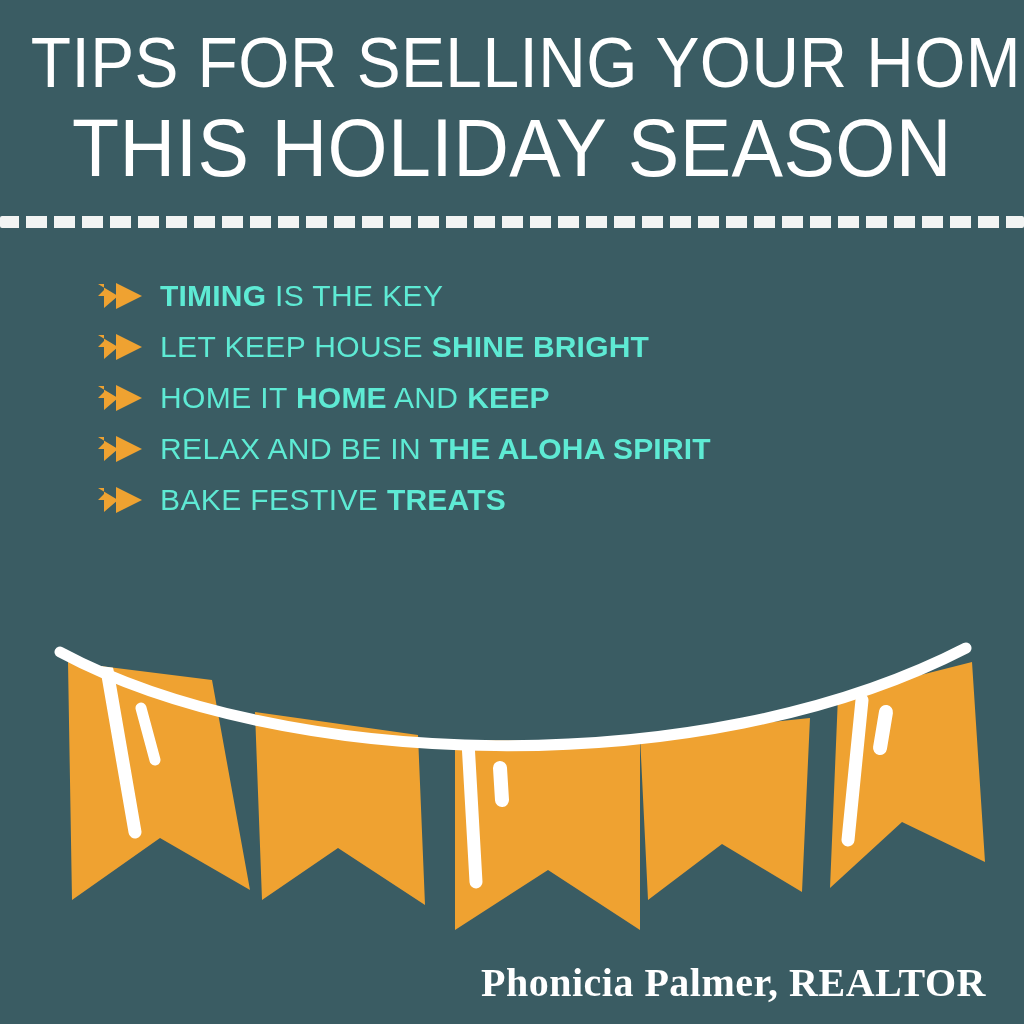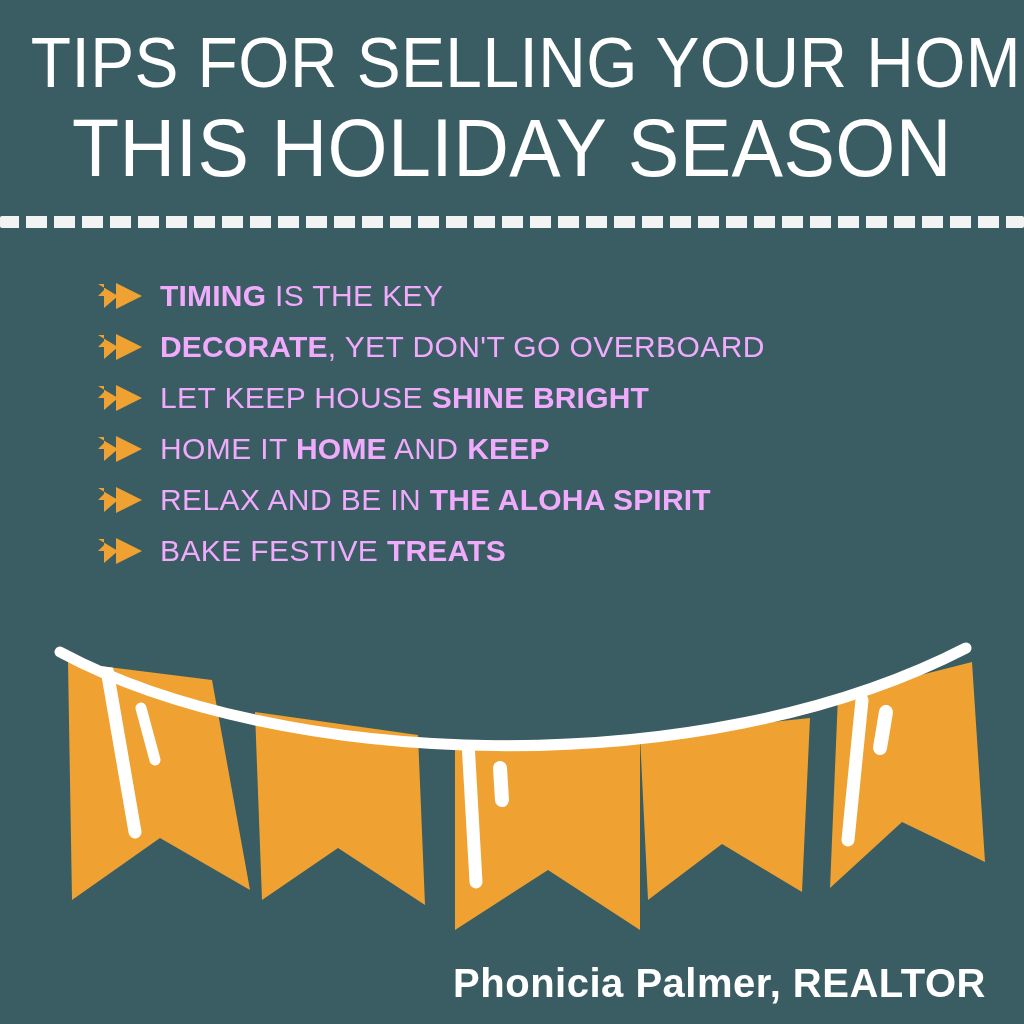--- a/index.html
+++ b/index.html
@@ -81,21 +81,21 @@
     height: 51px;
   }
   .tip-bullet {
     flex: 0 0 auto;
     width: 46px;
     height: 30px;
     margin-right: 16px;
     display: block;
   }
   .tip-text {
-    color: #f0abfc;
+    color: #5eead4;
     font-family: "Liberation Sans", sans-serif;
     font-weight: 300;
     font-size: 30px;
     line-height: 32px;
     letter-spacing: 0.4px;
     white-space: nowrap;
   }
   .tip-text b {
     font-weight: 700;
     letter-spacing: 0.2px;
@@ -109,21 +109,21 @@
     width: 1024px;
     height: 360px;
   }
 
   
   .signature {
     position: absolute;
     right: 38px;
     bottom: 18px;
     color: #ffffff;
-    font-family: Liberation Sans, sans-serif;
+    font-family: Liberation Serif, serif;
     font-weight: 700;
     font-size: 40px;
     line-height: 46px;
     letter-spacing: 0.5px;
     white-space: nowrap;
   }
 </style>
 </head>
 <body>
 
@@ -136,27 +136,20 @@
 
   <div class="divider"></div>
 
   <div class="tips" id="tips-list">
       <div class="tip-row">
         <svg class="tip-bullet" viewBox="0 0 46 30">
           <polygon points="0,3 6,3 6,9 0,15 6,15 6,27 20,15" fill="#efa231"></polygon>
           <polygon points="18,2 44,15 18,28" fill="#efa231"></polygon>
         </svg>
         <div class="tip-text"><b>TIMING</b><span> IS THE KEY</span></div>
-      </div>
-      <div class="tip-row">
-        <svg class="tip-bullet" viewBox="0 0 46 30">
-          <polygon points="0,3 6,3 6,9 0,15 6,15 6,27 20,15" fill="#efa231"></polygon>
-          <polygon points="18,2 44,15 18,28" fill="#efa231"></polygon>
-        </svg>
-        <div class="tip-text"><b>DECORATE</b><span>, YET DON'T GO OVERBOARD</span></div>
       </div>
       <div class="tip-row">
         <svg class="tip-bullet" viewBox="0 0 46 30">
           <polygon points="0,3 6,3 6,9 0,15 6,15 6,27 20,15" fill="#efa231"></polygon>
           <polygon points="18,2 44,15 18,28" fill="#efa231"></polygon>
         </svg>
         <div class="tip-text"><span>LET KEEP HOUSE </span><b>SHINE BRIGHT</b></div>
       </div>
       <div class="tip-row">
         <svg class="tip-bullet" viewBox="0 0 46 30">

